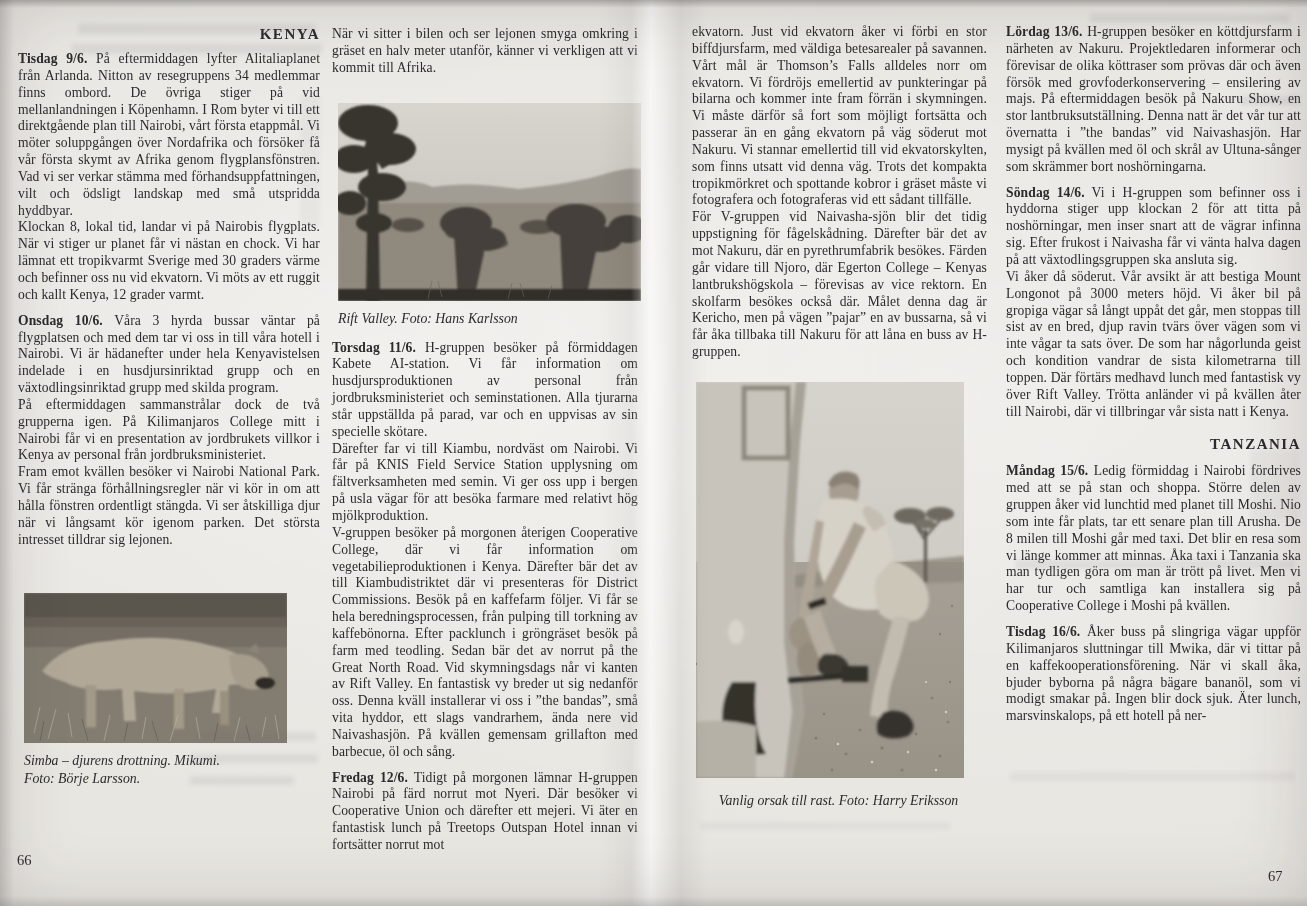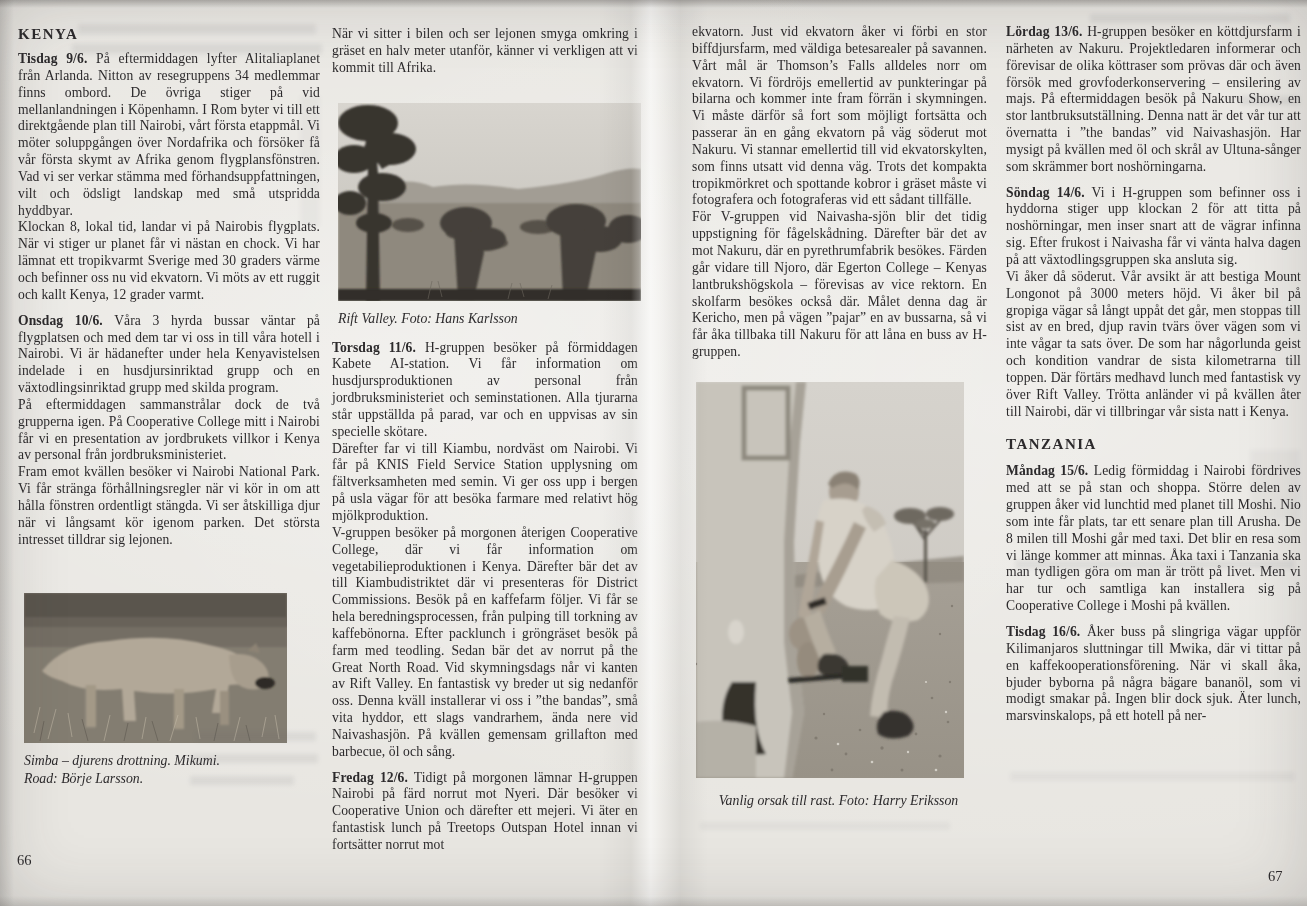--- a/index.html
+++ b/index.html
@@ -27,21 +27,21 @@
       rgba(0,0,0,.05) 75%, rgba(0,0,0,0) 100%);}
   .vignette{position:absolute;inset:0;pointer-events:none;
     box-shadow:inset 0 0 70px rgba(50,46,42,.18);}
   .ghost{position:absolute;background:rgba(100,98,104,.10);filter:blur(2px);
     border-radius:2px;pointer-events:none;}
 
   .col{position:absolute;text-align:justify;}
   .col p{margin:0;font-size:13.6px;line-height:16.85px;letter-spacing:.1px;}
   .col p.gap{margin-top:9px;}
   .runin{font-weight:bold;}
-  h2.section{margin:0 0 8px 0;font-size:15px;letter-spacing:1.5px;text-align:left;font-weight:bold;}
+  h2.section{margin:0 0 8px 0;font-size:15px;letter-spacing:1.5px;text-align:right;font-weight:bold;}
   .caption{font-style:italic;font-size:13.8px;line-height:18px;margin-top:9px;text-align:left;}
   .pagenum{position:absolute;font-size:14.5px;}
 
   figure{margin:3px;padding:3px;}
   .photo{display:block;}
   .photo svg{display:block;}
 
   #col1{left:18px;top:26px;width:302px;}
   #col2{left:332px;top:26px;width:306px;}
   #col3{left:692px;top:24px;width:295px;}
@@ -55,21 +55,21 @@
 </head>
 <body>
 
 <div class="spread">
 
   <div class="col" id="col1">
     <h2 class="section">KENYA</h2>
     <p><span class="runin">Tisdag 9/6.</span> <span>På eftermiddagen lyfter Alitaliaplanet från Arlanda. Nitton av resegruppens 34 medlemmar finns ombord. De övriga stiger på vid mellanlandningen i Köpenhamn. I Rom byter vi till ett direktgående plan till Nairobi, vårt första etappmål. Vi möter soluppgången över Nordafrika och försöker få vår första skymt av Afrika genom flygplansfönstren. Vad vi ser verkar stämma med förhandsuppfattningen, vilt och ödsligt landskap med små utspridda hyddbyar.</span></p>
     <p>Klockan 8, lokal tid, landar vi på Nairobis flygplats. När vi stiger ur planet får vi nästan en chock. Vi har lämnat ett tropikvarmt Sverige med 30 graders värme och befinner oss nu vid ekvatorn. Vi möts av ett ruggit och kallt Kenya, 12 grader varmt.</p>
     <p class="gap"><span class="runin">Onsdag 10/6.</span> <span>Våra 3 hyrda bussar väntar på flygplatsen och med dem tar vi oss in till våra hotell i Nairobi. Vi är hädanefter under hela Kenyavistelsen indelade i en husdjursinriktad grupp och en växtodlingsinriktad grupp med skilda program.</span></p>
-    <p>På eftermiddagen sammanstrålar dock de två grupperna igen. På Cooperative College mitt i Nairobi får vi en presentation av jordbrukets villkor i Kenya av personal från jordbruksministeriet.</p>
+    <p>På eftermiddagen sammanstrålar dock de två grupperna igen. På Kilimanjaros College mitt i Nairobi får vi en presentation av jordbrukets villkor i Kenya av personal från jordbruksministeriet.</p>
     <p>Fram emot kvällen besöker vi Nairobi National Park. Vi får stränga förhållningsregler när vi kör in om att hålla fönstren ordentligt stängda. Vi ser åtskilliga djur när vi långsamt kör igenom parken. Det största intresset tilldrar sig lejonen.</p>
 
     <figure id="lion-fig">
       <span class="photo">
         <svg width="263" height="150" viewBox="0 0 263 150" role="img">
           <defs>
               <filter id="soft1" x="-10%" y="-10%" width="120%" height="120%">
                 <feGaussianBlur stdDeviation="1.1"></feGaussianBlur>
               </filter>
             </defs>
@@ -89,21 +89,21 @@
           <g stroke="#c3baa8" stroke-width="1" opacity=".55">
             <path d="M10 140 l6 -26 M24 146 l8 -30 M48 144 l-4 -24 M80 148 l6 -26 M118 146 l4 -22 M146 148 l8 -26 M176 146 l-4 -22 M210 148 l6 -24 M238 144 l4 -20 M255 146 l-4 -24"></path>
           </g>
           <g stroke="#565149" stroke-width="1" opacity=".5">
             <path d="M16 148 l4 -20 M64 148 l-6 -22 M100 148 l4 -18 M134 148 l-6 -20 M190 148 l4 -18 M226 148 l-4 -16"></path>
           </g>
         </svg>
       </span>
       <figcaption class="caption">
         <span>Simba – djurens drottning. Mikumi.</span><br>
-        <span>Road: Börje Larsson.</span>
+        <span>Foto: Börje Larsson.</span>
       </figcaption>
     </figure>
   </div>
 
   <div class="col" id="col2">
     <p>När vi sitter i bilen och ser lejonen smyga omkring i gräset en halv meter utanför, känner vi verkligen att vi kommit till Afrika.</p>
 
     <figure id="rift-fig">
       <span class="photo">
         <svg width="303" height="198" viewBox="0 0 303 198" role="img">

